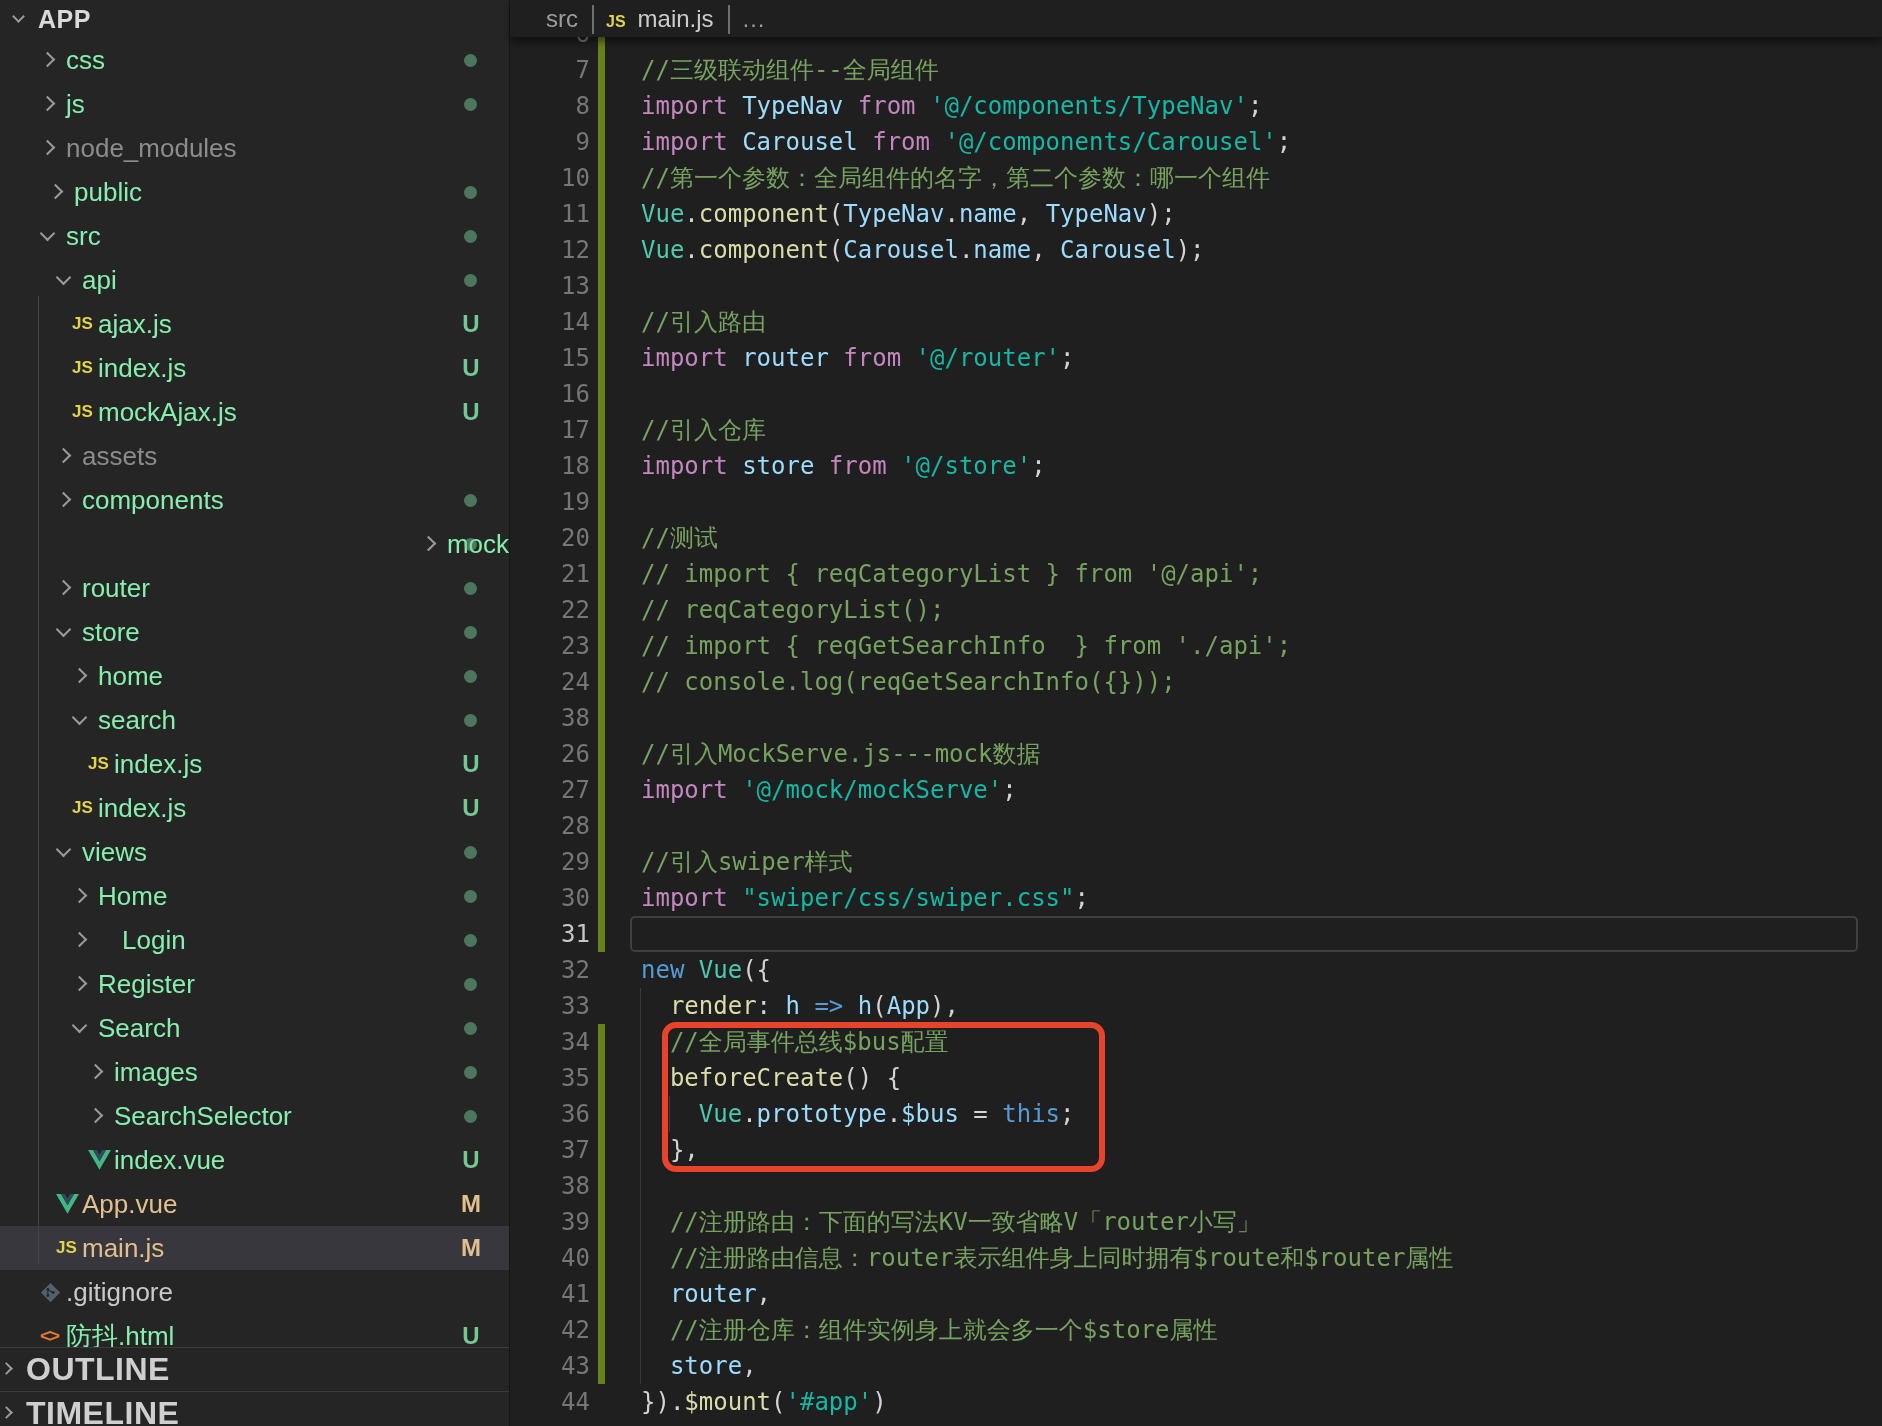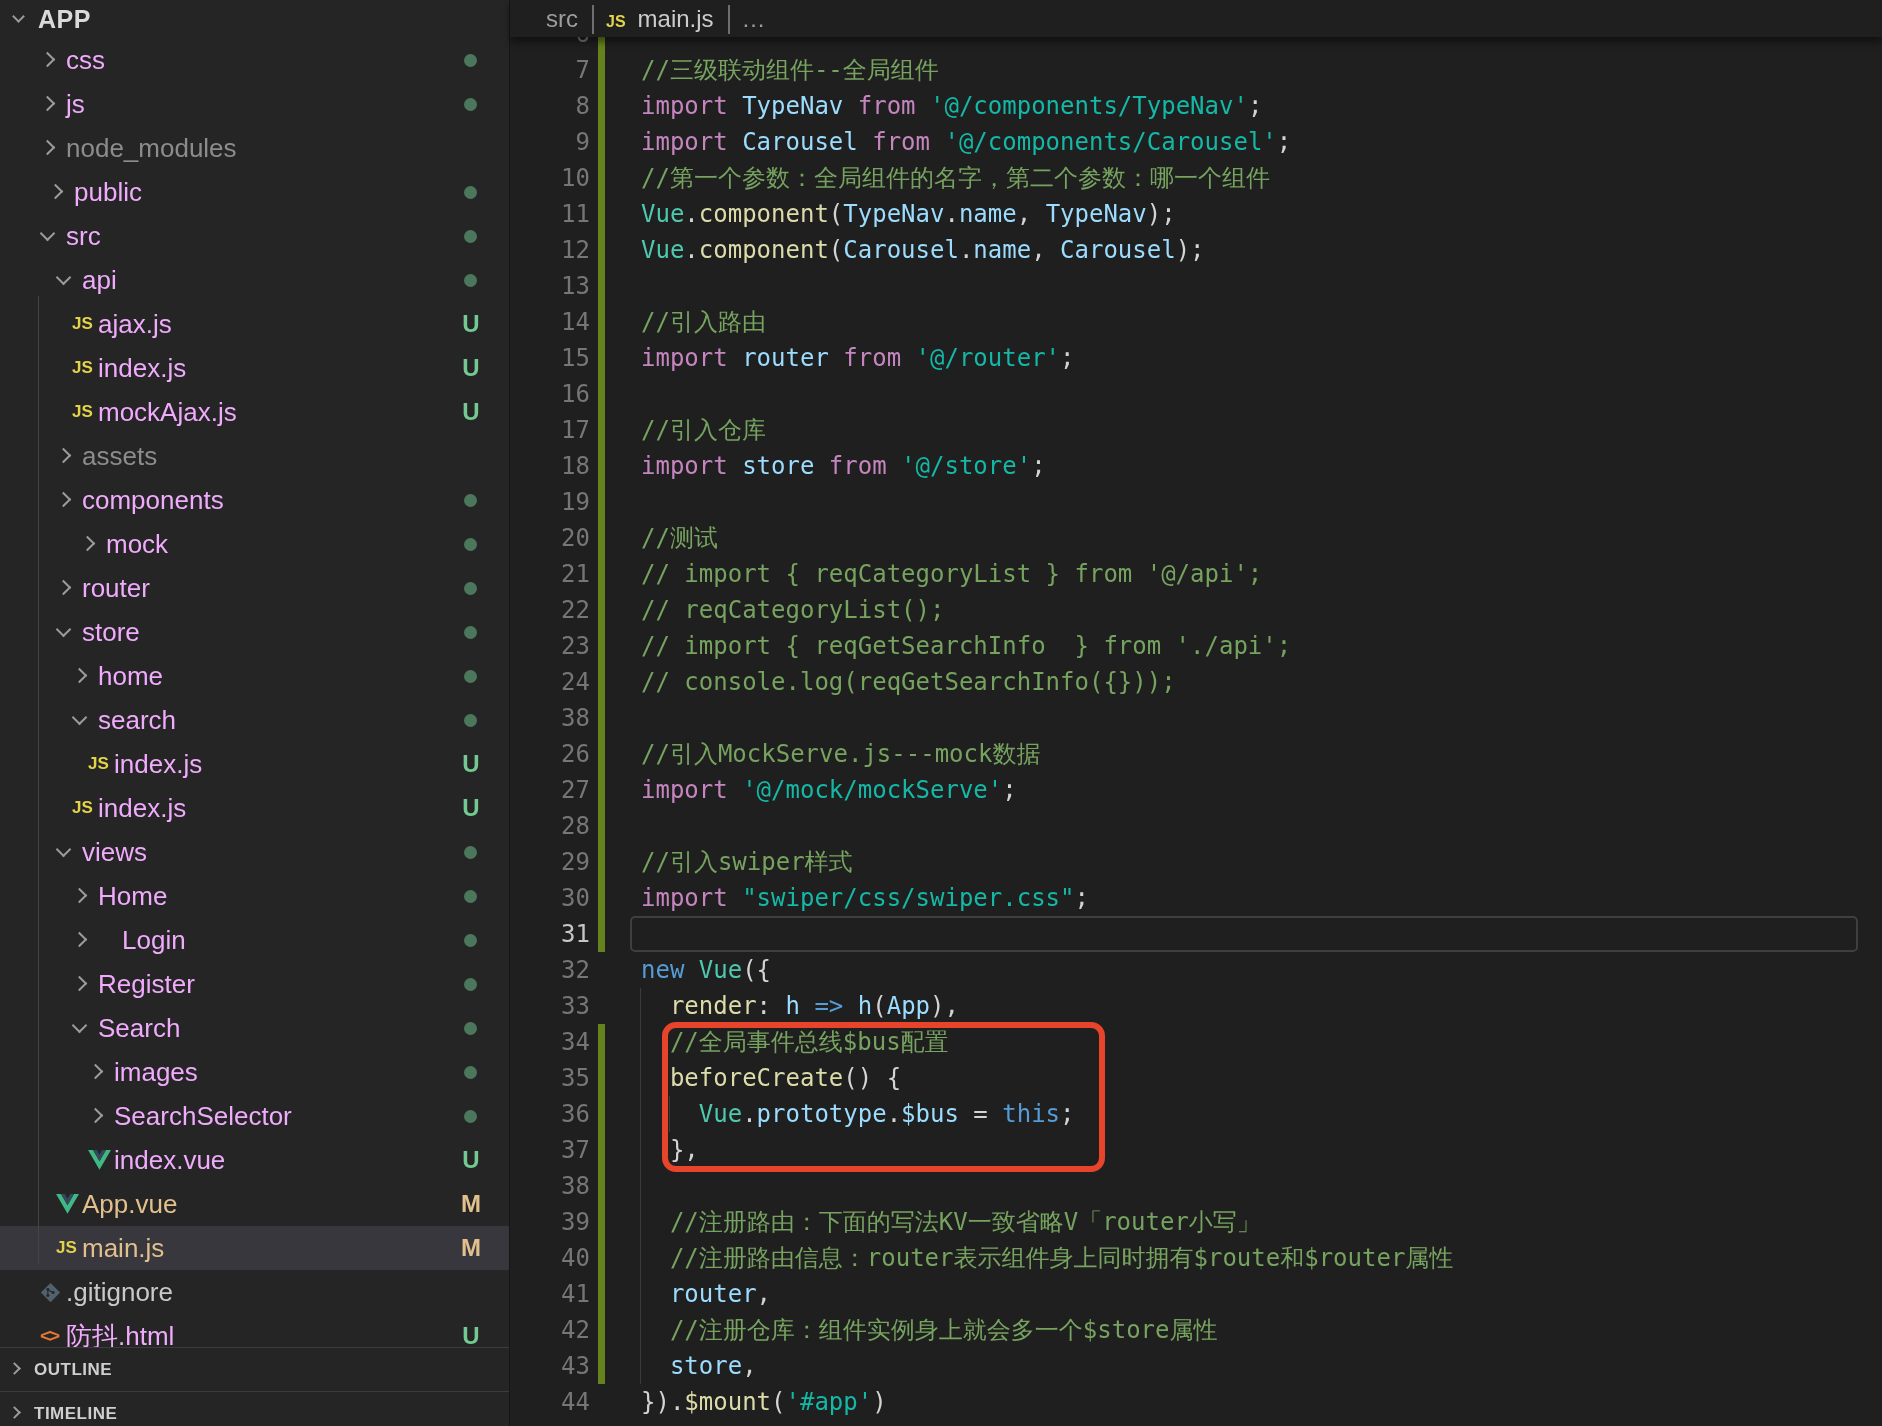--- a/index.html
+++ b/index.html
@@ -18,33 +18,33 @@
   .tree-row { height:44px; display:flex; align-items:center; position:relative;
               font-size:26px; color:#ccc; cursor:pointer; }
   .tree-row.selected { background:#37373d; }
   .twistie { width:26px; flex:none; display:flex; align-items:center; }
   .chev { width:11px; height:11px; border-right:2.5px solid #9b9b9b;
           border-bottom:2.5px solid #9b9b9b; transform:rotate(-45deg);
           margin-left:2px; margin-top:-2px; }
   .chev.down { transform:rotate(45deg); margin-top:-6px; }
   .chev.small { width:9px; height:9px; border-width:2.2px; }
   .tree-label { white-space:nowrap; }
-  .c-green { color:#f0abfc; } .c-gray { color:#8C8C8C; }
+  .c-green { color:#86efac; } .c-gray { color:#8C8C8C; }
   .c-tan { color:#E2C08D; }  .c-plain { color:#C9C9C9; }
   .badge { position:absolute; right:24px; width:28px; text-align:center;
            font-size:24px; font-weight:600; }
   .badge.dot { width:13px; height:13px; right:32px; border-radius:50%;
                background:#73C991; opacity:.5; }
   .badge.u { color:#73C991; } .badge.m { color:#E2C08D; }
   .jsico { color:#E3D34A; font-weight:800; font-size:17px; font-style:normal; }
   .htmlico { color:#E37933; font-weight:800; font-size:19px; letter-spacing:-2px; }
   .section-header { position:absolute; left:0; right:0; height:44px;
                     border-top:1px solid #3c3c3c; background:#252526;
-                    display:flex; align-items:center; padding-left:8px;
-                    color:#cfcfcf; font-weight:700; font-size:17px; letter-spacing:.5px; }
+                    display:flex; align-items:center; padding-left:0;
+                    color:#cfcfcf; font-weight:700; font-size:32px; letter-spacing:.5px; }
   #outline-header { top:1347px; } #timeline-header { top:1391px; }
 
   
   .editor { position:absolute; left:510px; top:0; right:0; bottom:0; background:#1f1f1f; }
   .breadcrumb { position:relative; z-index:3; height:37px; background:#1f1f1f;
                 display:flex; align-items:center; padding-left:36px; gap:12px;
                 font-size:24px; color:#9d9d9d;
                 box-shadow:0 5px 7px rgba(0,0,0,.45); }
   .breadcrumb .file { color:#cccccc; }
   .breadcrumb .jsico { font-size:16px; }
@@ -149,21 +149,21 @@
         </span>
         <span class="tree-label c-gray">assets</span>
       </div>
       <div class="tree-row" style="padding-left: 56px;">
         <span class="twistie">
           <span class="chev"></span>
         </span>
         <span class="tree-label c-green">components</span>
         <span class="badge dot"></span>
       </div>
-      <div class="tree-row" style="padding-left: 80px;">
+      <div class="tree-row" style="padding-left: 80px; justify-content: flex-end;">
         <span class="twistie">
           <span class="chev"></span>
         </span>
         <span class="tree-label c-green">mock</span>
         <span class="badge dot"></span>
       </div>
       <div class="tree-row" style="padding-left: 56px;">
         <span class="twistie">
           <span class="chev"></span>
         </span>

